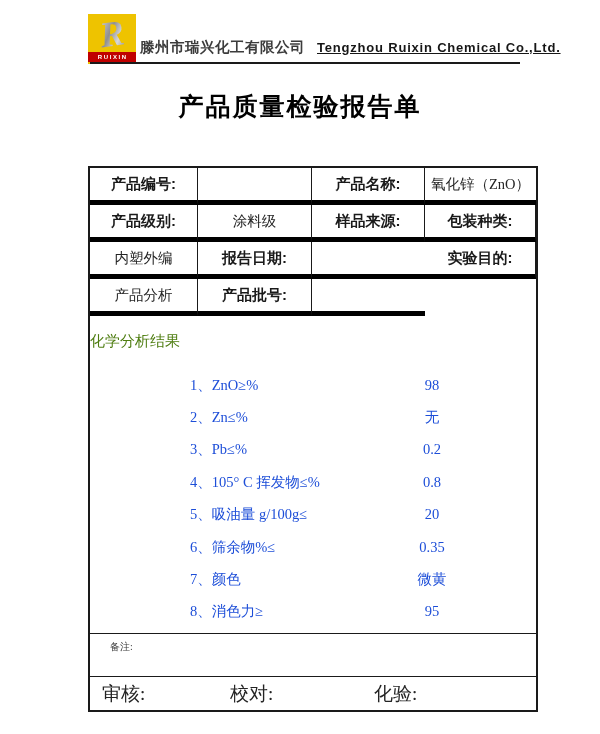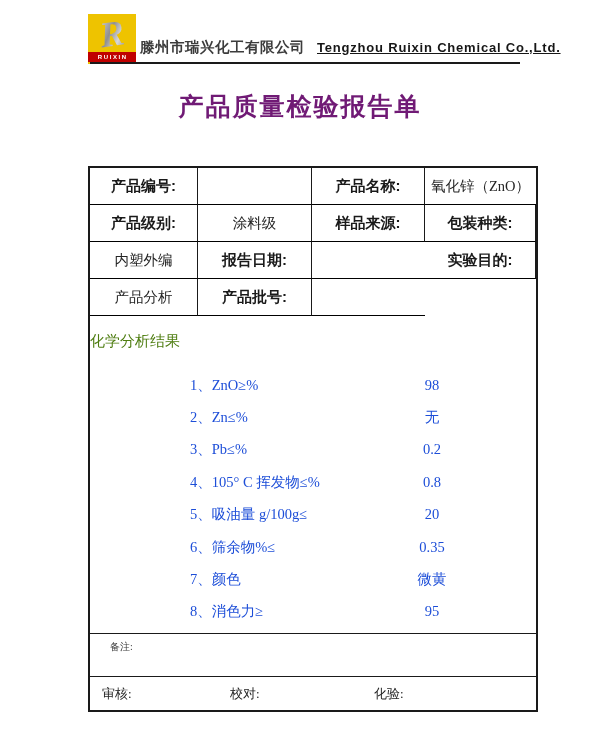--- a/index.html
+++ b/index.html
@@ -70,21 +70,21 @@
   
   .report-title {
     position: absolute;
     left: 0; top: 90px;
     width: 600px;
     text-align: center;
     font-family: "Liberation Sans", "DejaVu Sans", sans-serif;
     font-weight: bold;
     font-size: 25px;
     letter-spacing: 2px;
-    color: #701a75;
+    color: #000000;
   }
 
   
   .report-table {
     position: absolute;
     left: 88px; top: 166px;
     width: 450px;
     border: 2px solid #1a1a1a;
     box-sizing: border-box;
     background: #ffffff;
@@ -92,21 +92,21 @@
   .info-grid {
     display: grid;
     grid-template-columns: 108px 114px 113px 1fr;
     grid-auto-rows: 37px;
   }
   .cell {
     display: flex;
     align-items: center;
     justify-content: center;
     box-sizing: border-box;
-    border-bottom: 1px solid #000000;
+    border-bottom: 5px solid #000000;
     overflow: hidden;
     white-space: nowrap;
   }
   .cell.cb { border-right: 1px solid #1a1a1a; }
   .cell.label {
     font-family: "Liberation Sans", "DejaVu Sans", sans-serif;
     font-weight: bold;
     font-size: 15px;
   }
   .cell.value {
@@ -158,21 +158,21 @@
     border-bottom: 1px solid #1a1a1a;
     padding: 6px 0 0 20px;
     font-family: "Liberation Serif", "DejaVu Serif", serif;
     font-size: 10px;
     color: #404040;
   }
   .signature-row {
     position: relative;
     height: 33px;
     font-family: "Liberation Serif", "DejaVu Serif", serif;
-    font-size: 13px;
+    font-size: 19px;
     color: #242424;
   }
   .signature-row .sig { position: absolute; top: 0; line-height: 33px; white-space: nowrap; }
   .sig-review   { left: 12px; }
   .sig-proof    { left: 140px; }
   .sig-test     { left: 284px; }
 </style>
 </head>
 <body>
 

